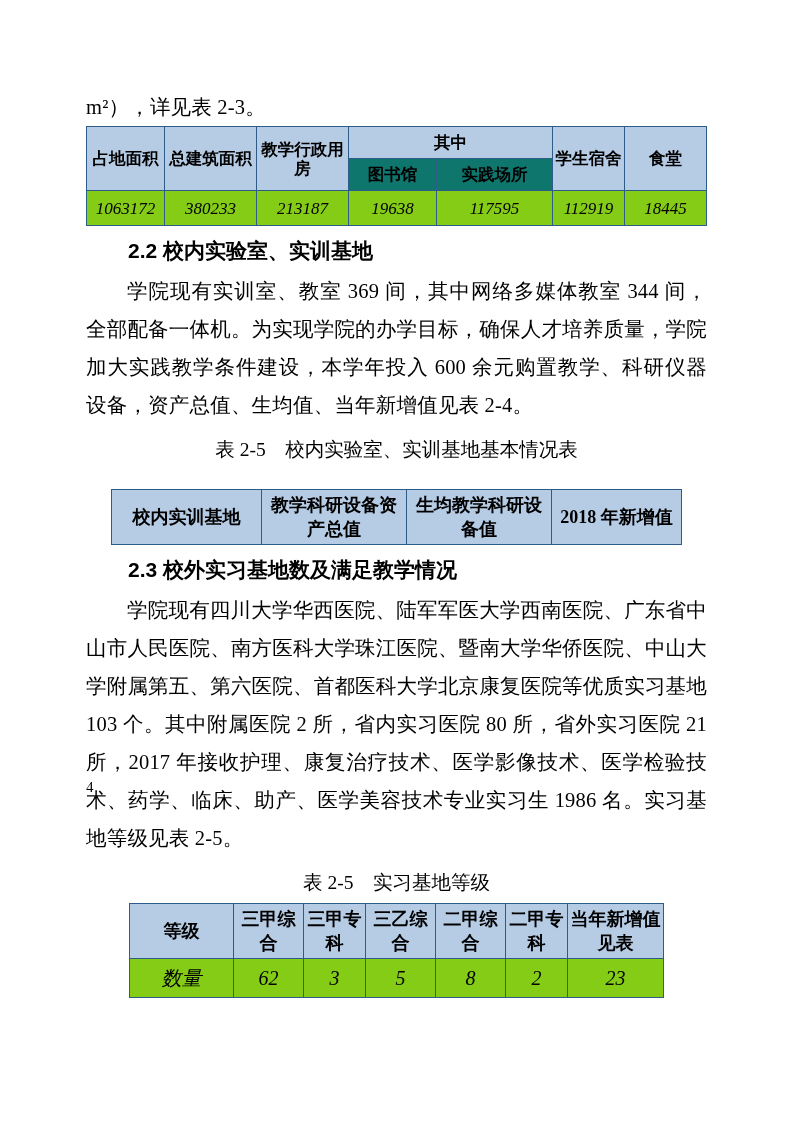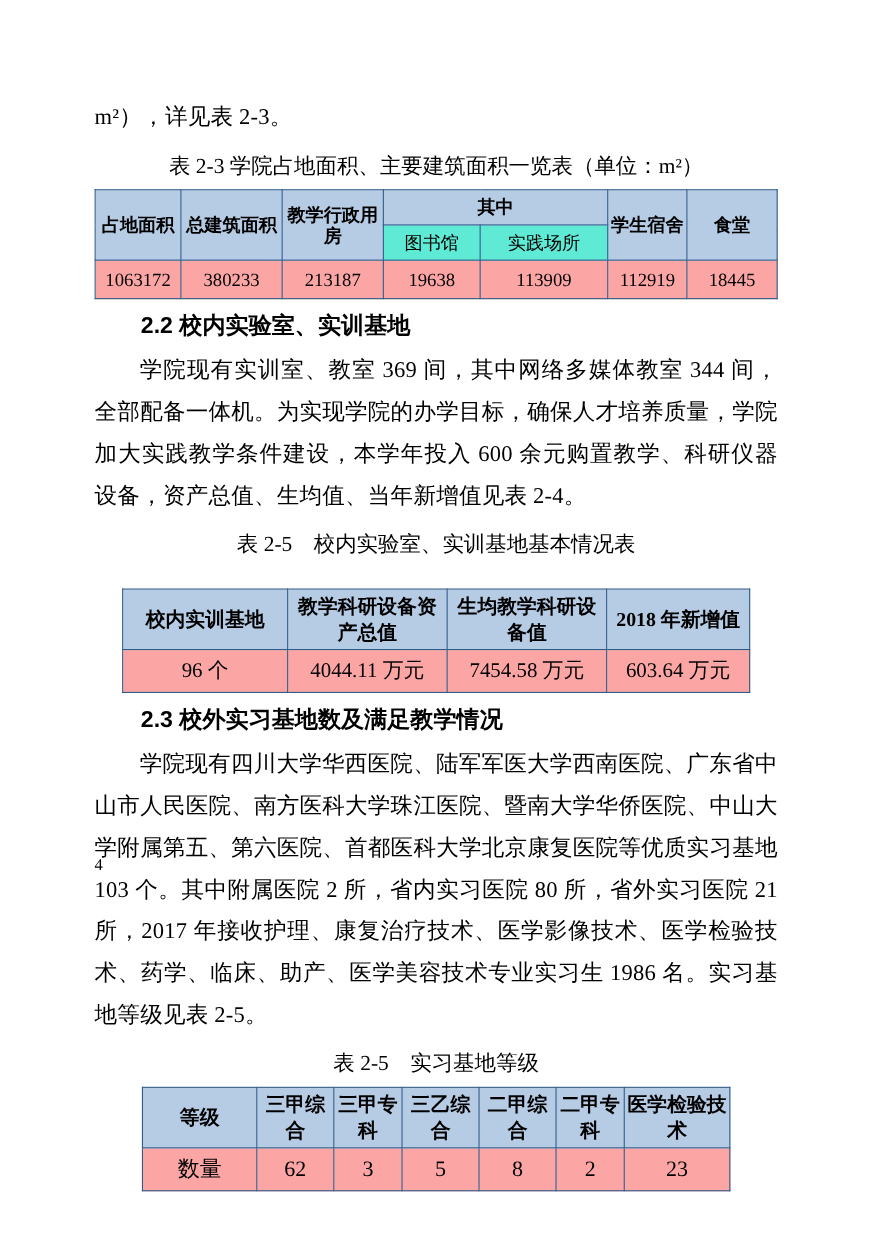--- a/index.html
+++ b/index.html
@@ -57,25 +57,26 @@
     vertical-align: middle;
     font-size: 17px;
     padding: 2px 2px;
     font-weight: normal;
   }
   .hdr {
     background: #b6cbe4;
     font-weight: bold;
   }
   .hdr-sub {
-    background: #5eead4;
-    font-weight: normal;
+    background: #0f766e;
+    font-weight: bold;
   }
   .body-cell {
-    background: #fca5a5;
+    background: #84cc16;
+    font-style: italic;
   }
 
   
   #table23 {
     width: 570px;
   }
   #table23 td {
     height: 27px;
     line-height: 19px;
     font-size: 16.5px;
@@ -124,21 +125,20 @@
     font-family: "Liberation Serif", serif;
   }
 </style>
 </head>
 <body>
 
 <div class="page">
 
   <p class="para">m²），详见表 2-3。</p>
 
-  <div class="tbl-caption">表 2-3 学院占地面积、主要建筑面积一览表（单位：m²）</div>
 
   <table id="table23">
     <colgroup>
       <col style="width:78px">
       <col style="width:92px">
       <col style="width:92px">
       <col style="width:88px">
       <col style="width:116px">
       <col style="width:72px">
       <col style="width:82px">
@@ -154,21 +154,21 @@
       </tr>
       <tr>
         <td class="hdr-sub">图书馆</td>
         <td class="hdr-sub">实践场所</td>
       </tr>
       <tr>
         <td class="body-cell num">1063172</td>
         <td class="body-cell num">380233</td>
         <td class="body-cell num">213187</td>
         <td class="body-cell num">19638</td>
-        <td class="body-cell num">113909</td>
+        <td class="body-cell num">117595</td>
         <td class="body-cell num">112919</td>
         <td class="body-cell num">18445</td>
       </tr>
     </tbody>
   </table>
 
   <div class="heading">2.2 校内实验室、实训基地</div>
 
   <p class="para indent">学院现有实训室、教室 369 间，其中网络多媒体教室 344 间，全部配备一体机。为实现学院的办学目标，确保人才培养质量，学院加大实践教学条件建设，本学年投入 600 余元购置教学、科研仪器设备，资产总值、生均值、当年新增值见表 2-4。</p>
 
@@ -180,26 +180,20 @@
       <col style="width:145px">
       <col style="width:145px">
       <col style="width:130px">
     </colgroup>
     <tbody>
       <tr>
         <td class="hdr">校内实训基地</td>
         <td class="hdr">教学科研设备资产总值</td>
         <td class="hdr">生均教学科研设备值</td>
         <td class="hdr">2018 年新增值</td>
-      </tr>
-      <tr>
-        <td class="body-cell num">96 个</td>
-        <td class="body-cell num">4044.11 万元</td>
-        <td class="body-cell num">7454.58 万元</td>
-        <td class="body-cell num">603.64 万元</td>
       </tr>
     </tbody>
   </table>
 
   <div class="heading">2.3 校外实习基地数及满足教学情况</div>
 
   <p class="para indent">学院现有四川大学华西医院、陆军军医大学西南医院、广东省中山市人民医院、南方医科大学珠江医院、暨南大学华侨医院、中山大学附属第五、第六医院、首都医科大学北京康复医院等优质实习基地 103 个。其中附属医院 2 所，省内实习医院 80 所，省外实习医院 21 所，2017 年接收护理、康复治疗技术、医学影像技术、医学检验技术、药学、临床、助产、医学美容技术专业实习生 1986 名。实习基地等级见表 2-5。</p>
 
   <div class="tbl-caption">表 2-5　实习基地等级</div>
 
@@ -214,21 +208,21 @@
       <col style="width:96px">
     </colgroup>
     <tbody>
       <tr>
         <td class="hdr">等级</td>
         <td class="hdr">三甲综合</td>
         <td class="hdr">三甲专科</td>
         <td class="hdr">三乙综合</td>
         <td class="hdr">二甲综合</td>
         <td class="hdr">二甲专科</td>
-        <td class="hdr">医学检验技术</td>
+        <td class="hdr">当年新增值见表</td>
       </tr>
       <tr>
         <td class="body-cell num">数量</td>
         <td class="body-cell num">62</td>
         <td class="body-cell num">3</td>
         <td class="body-cell num">5</td>
         <td class="body-cell num">8</td>
         <td class="body-cell num">2</td>
         <td class="body-cell num">23</td>
       </tr>

